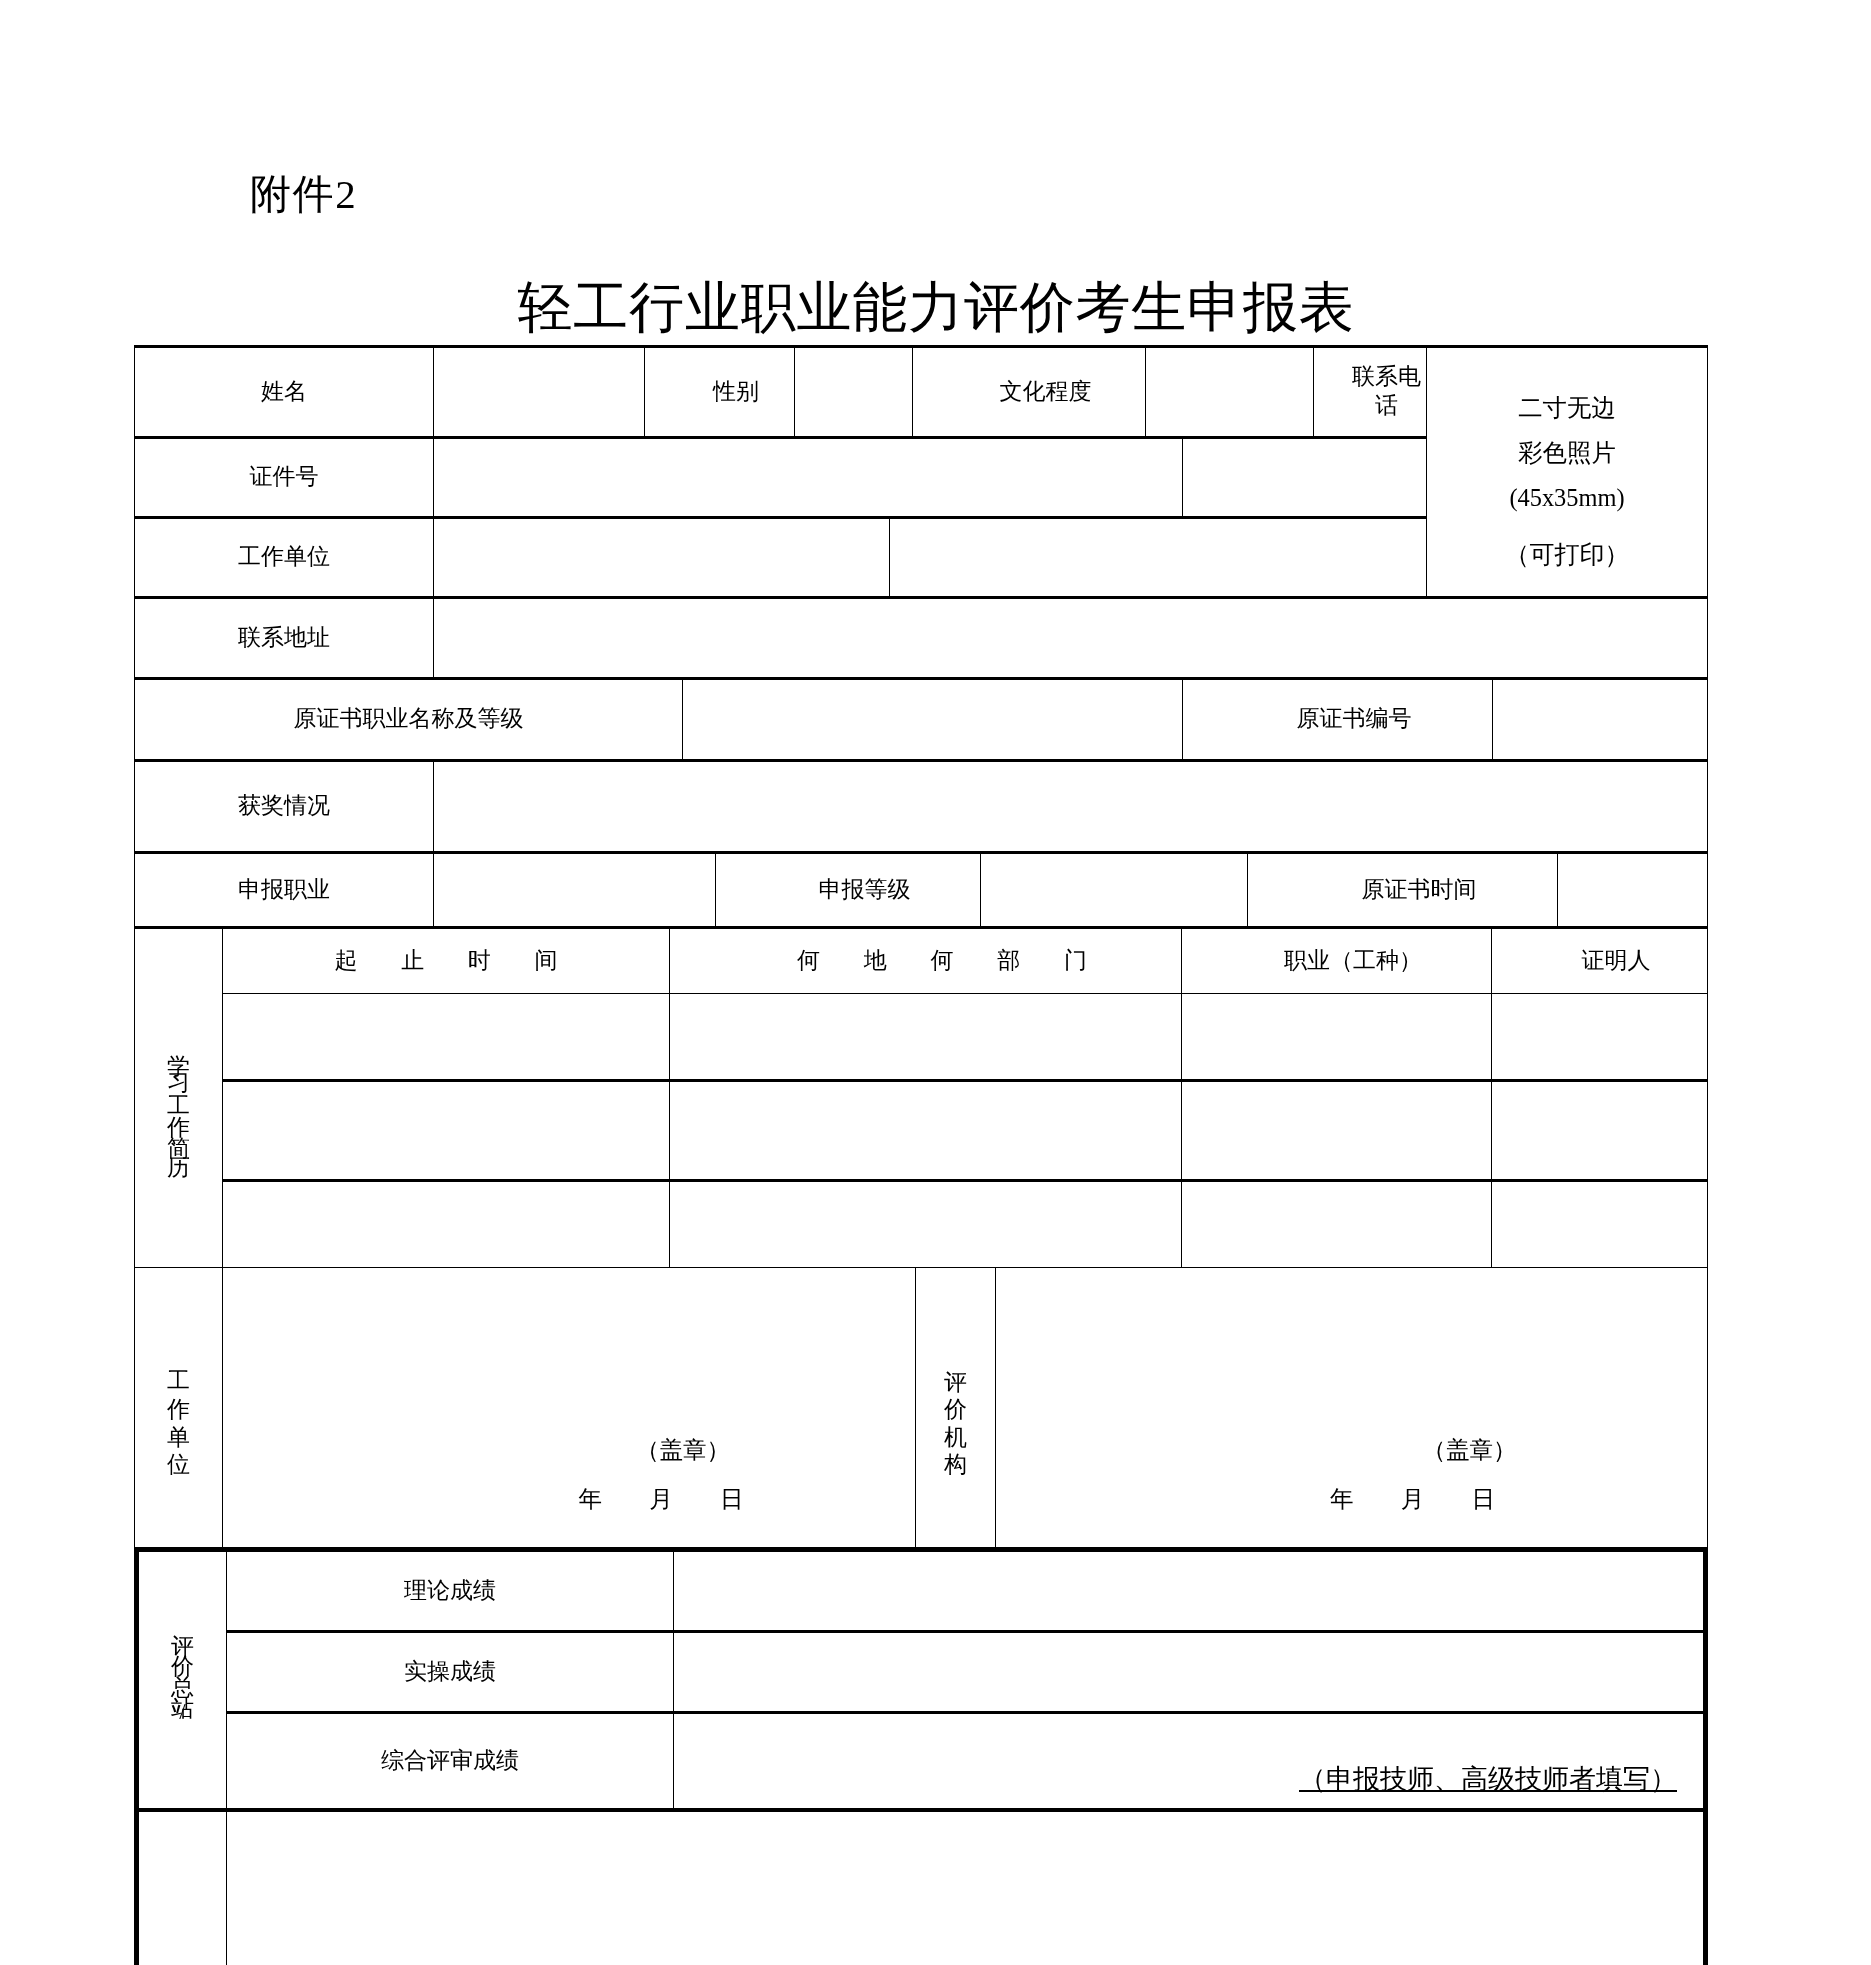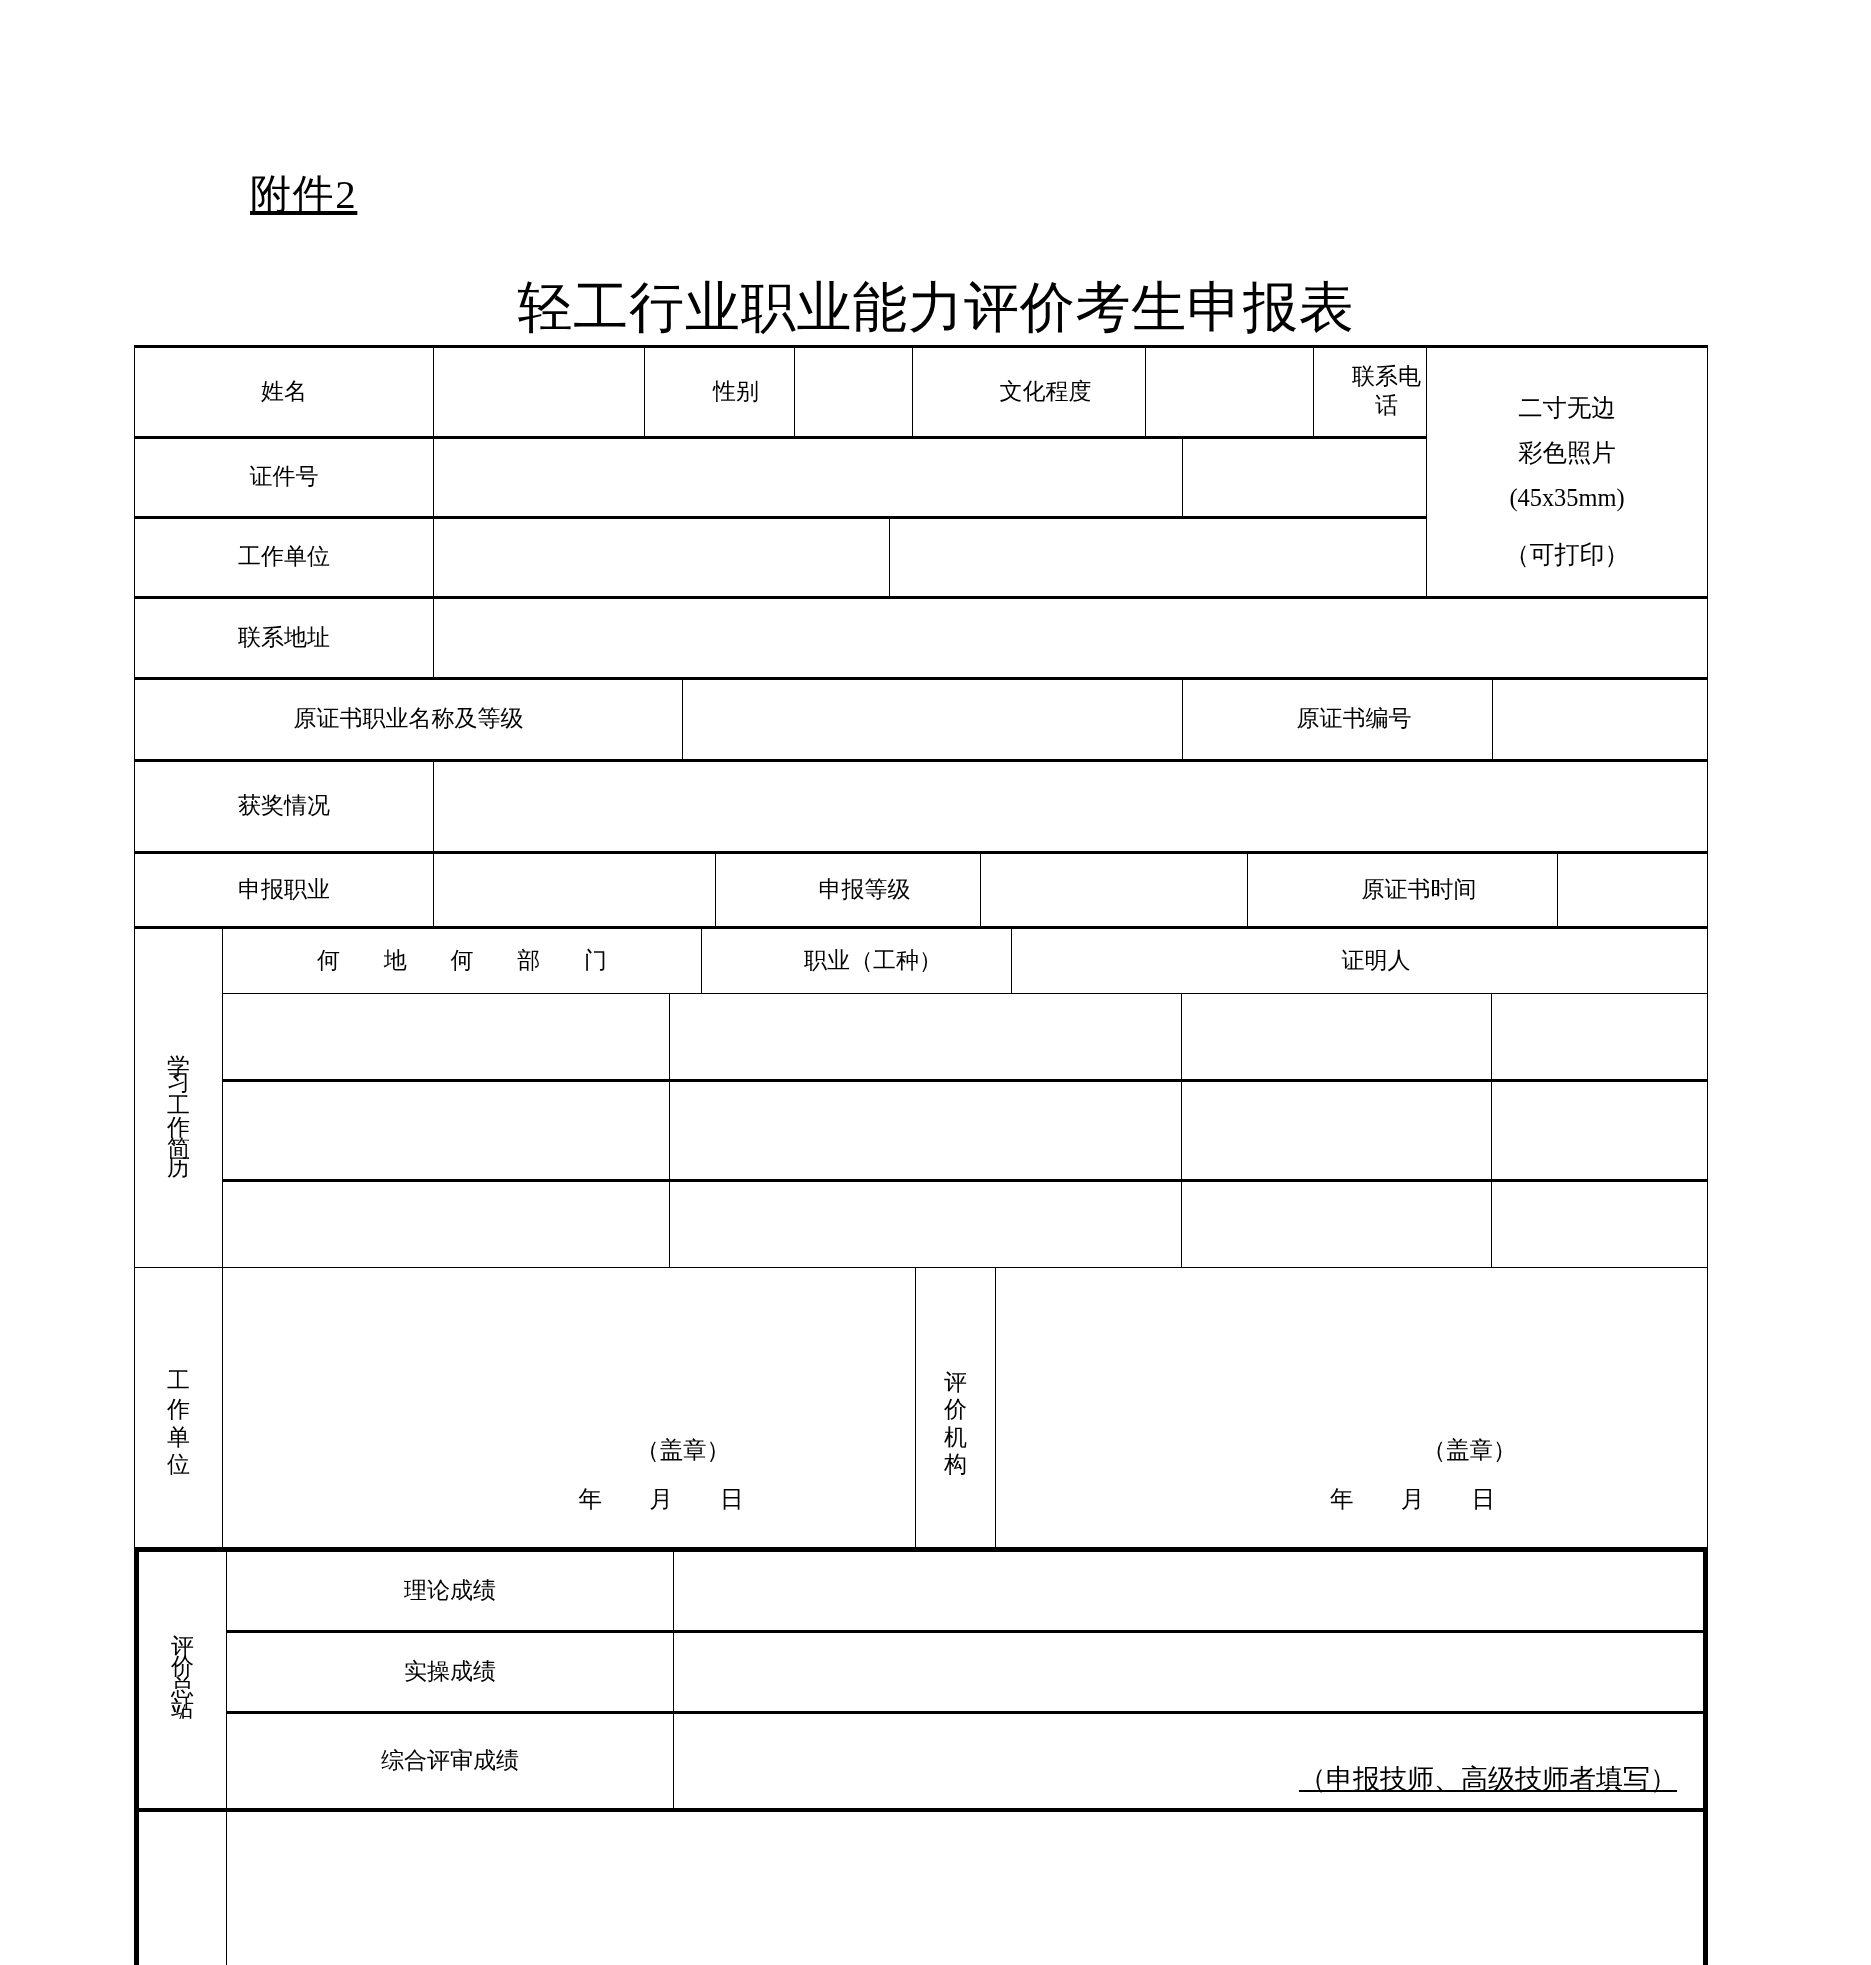--- a/index.html
+++ b/index.html
@@ -1,19 +1,19 @@
 <!DOCTYPE html>
 <html style="font-size:6.3px"><head>
 <meta charset="utf-8">
 <style>
   html,body{margin:0;padding:0;background:#e8e8e8;}
   .page{position:relative;width:1872px;height:2647px;background:#ffffff;
         font-family:"Liberation Serif","DejaVu Serif",serif;color:#000;overflow:hidden;}
 
-  .attach{position:absolute;left:250px;top:167px;font-size:41px;letter-spacing:1.6px;text-decoration:underline;}
+  .attach{position:absolute;left:250px;top:167px;font-size:41px;letter-spacing:1.6px;}
   .title{position:absolute;left:0;top:271px;width:100%;text-align:center;
          font-size:55px;font-weight:400;margin:0;letter-spacing:0.8px;}
 
   .tbl{position:absolute;left:134px;top:345px;width:1574px;box-sizing:border-box;}
   .upper{box-sizing:border-box;border:1.6px solid #000;border-top-width:3.9px;border-bottom:none;}
 
   .row{display:flex;box-sizing:border-box;border-bottom:3.1px solid #000;gap:33px;}
   .row.thin{border-bottom-width:1.2px;}
   .row.noline{border-bottom:none;}
 
@@ -140,20 +140,21 @@
         <div class="c w705">原证书时间</div>
         <div class="c fx"></div>
       </div>
 
       <div class="resume">
         <div class="vcell w225">
           <div class="vt sp09">学习工作简历</div>
         </div>
         <div class="resume-right">
           <div class="row h166 thin">
+            <div class="c w1138 hls">起止时间</div>
             <div class="c w1219 hls">何地何部门</div>
             <div class="c w705">职业（工种）</div>
             <div class="c fx">证明人</div>
           </div>
           <div class="row h225">
             <div class="c w1138"></div>
             <div class="c w1219"></div>
             <div class="c w705"></div>
             <div class="c fx"></div>
           </div>

